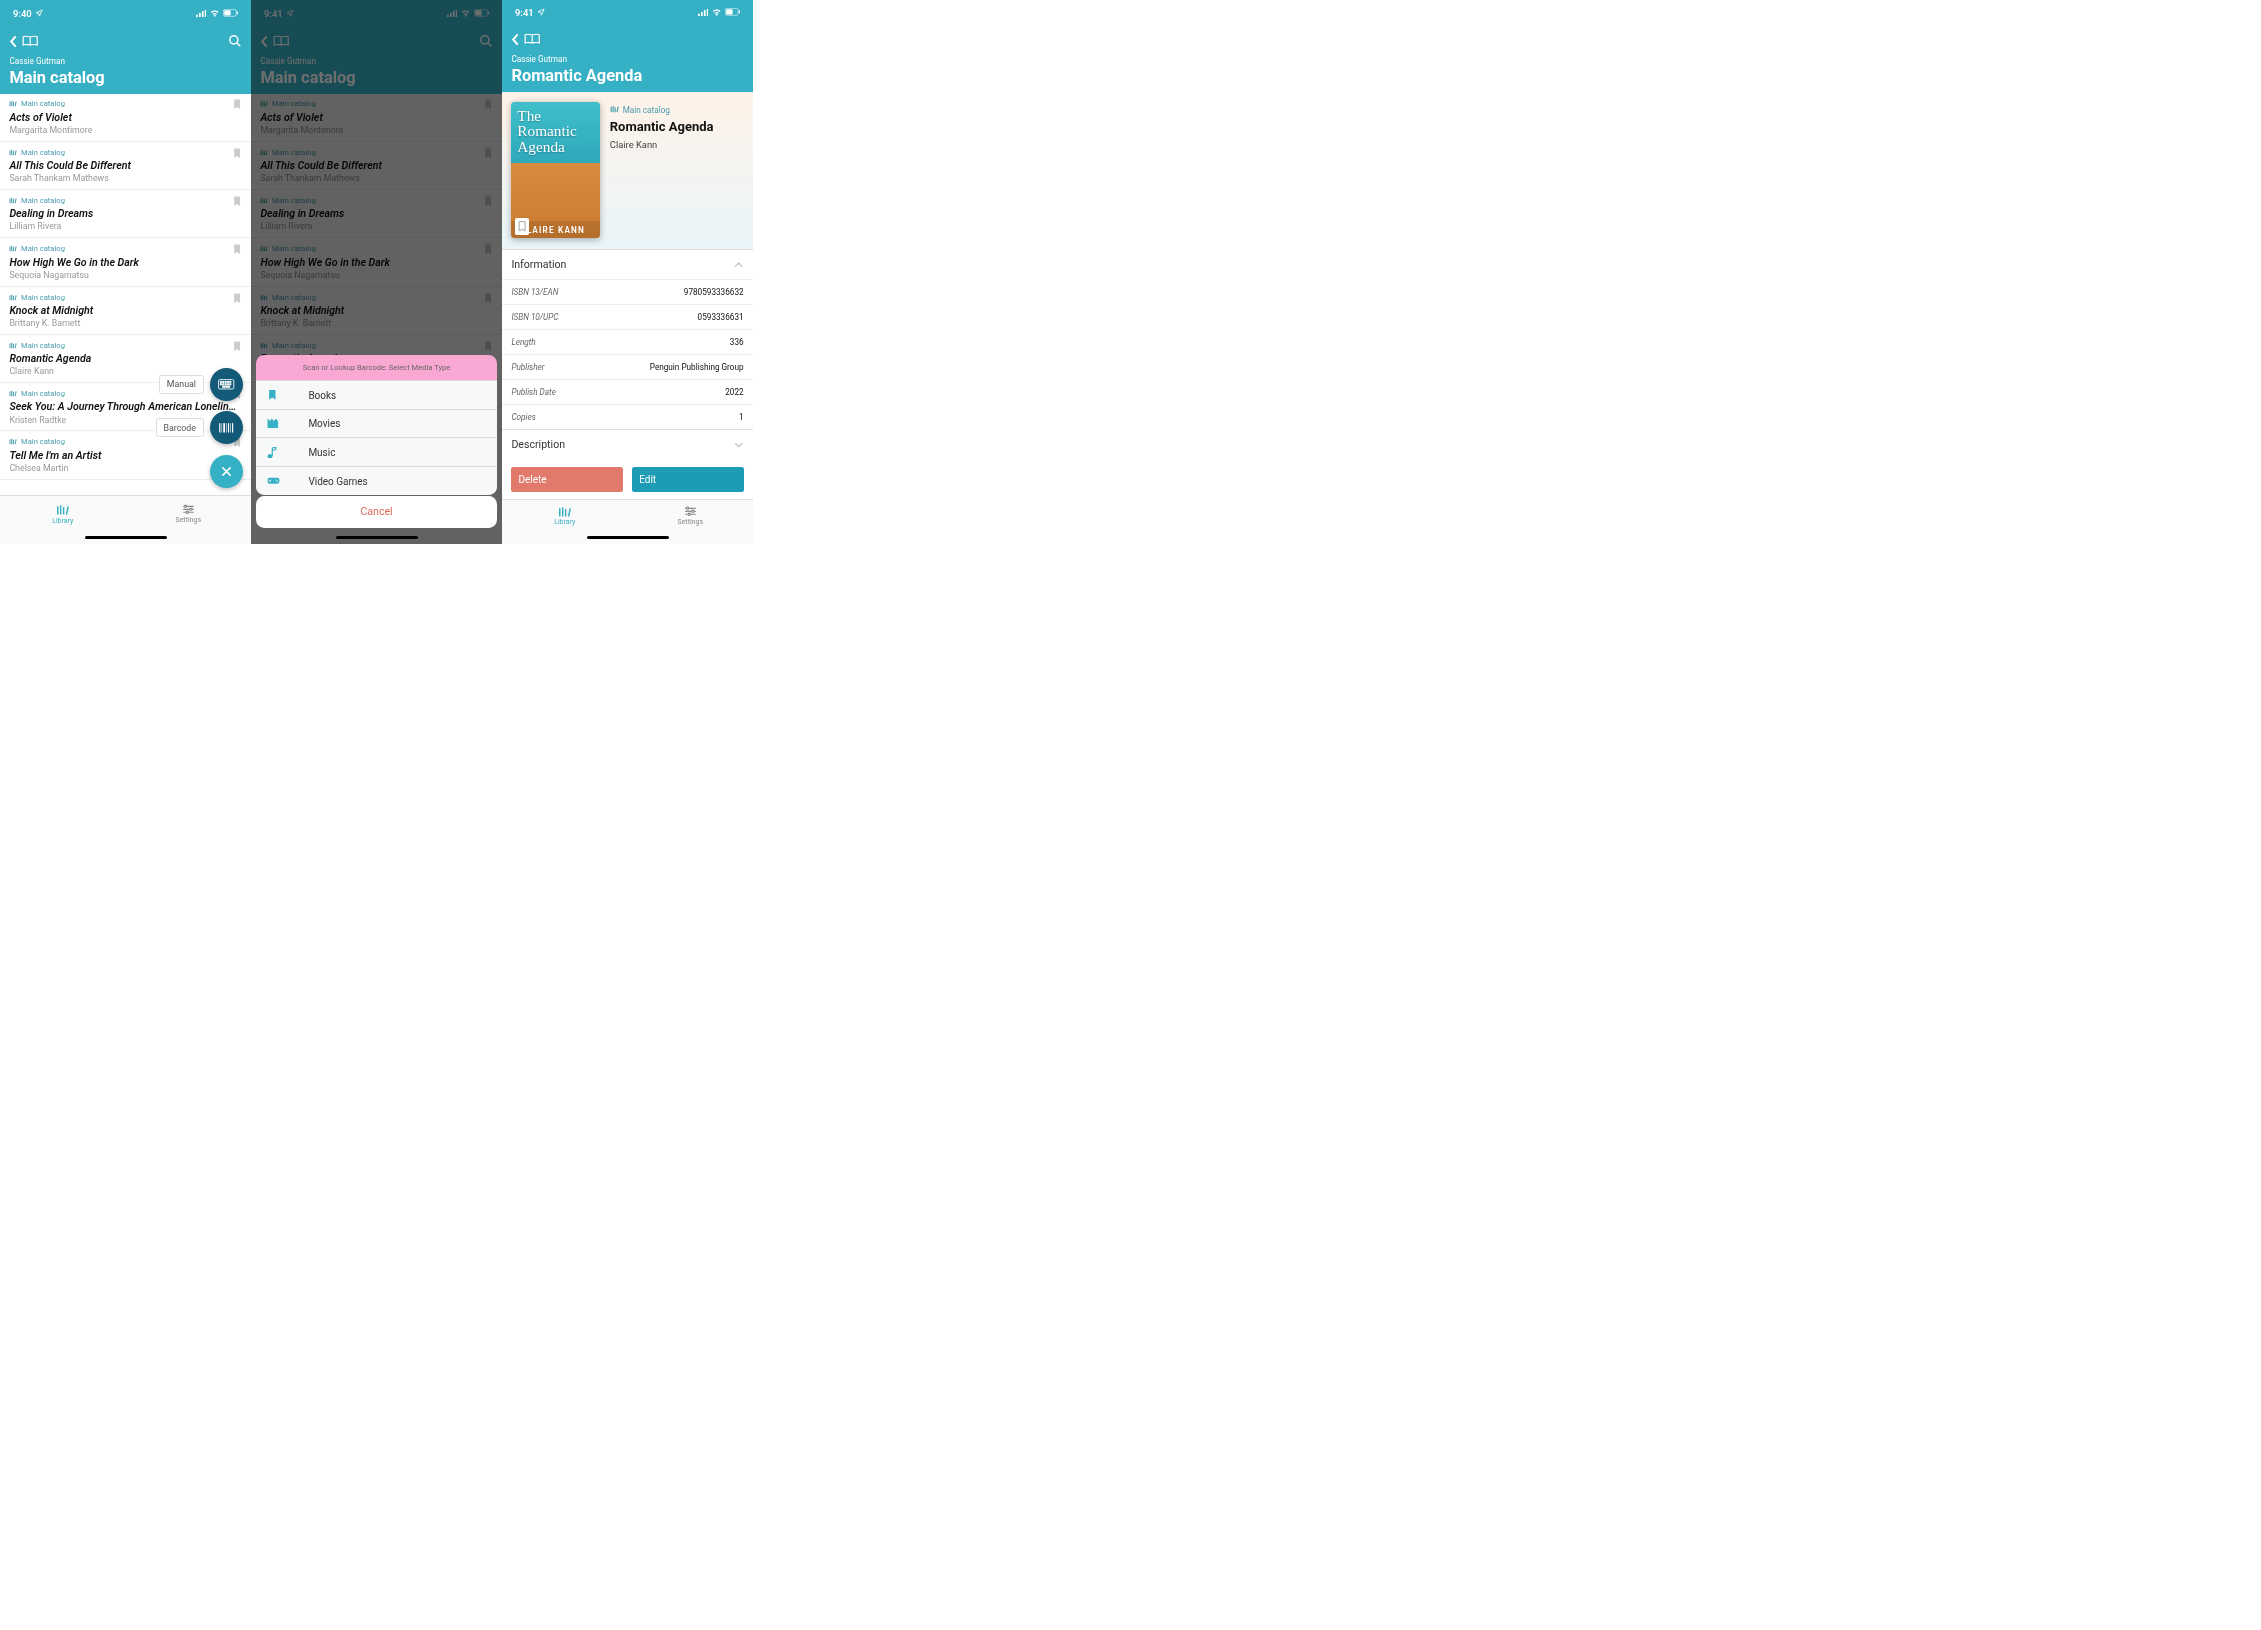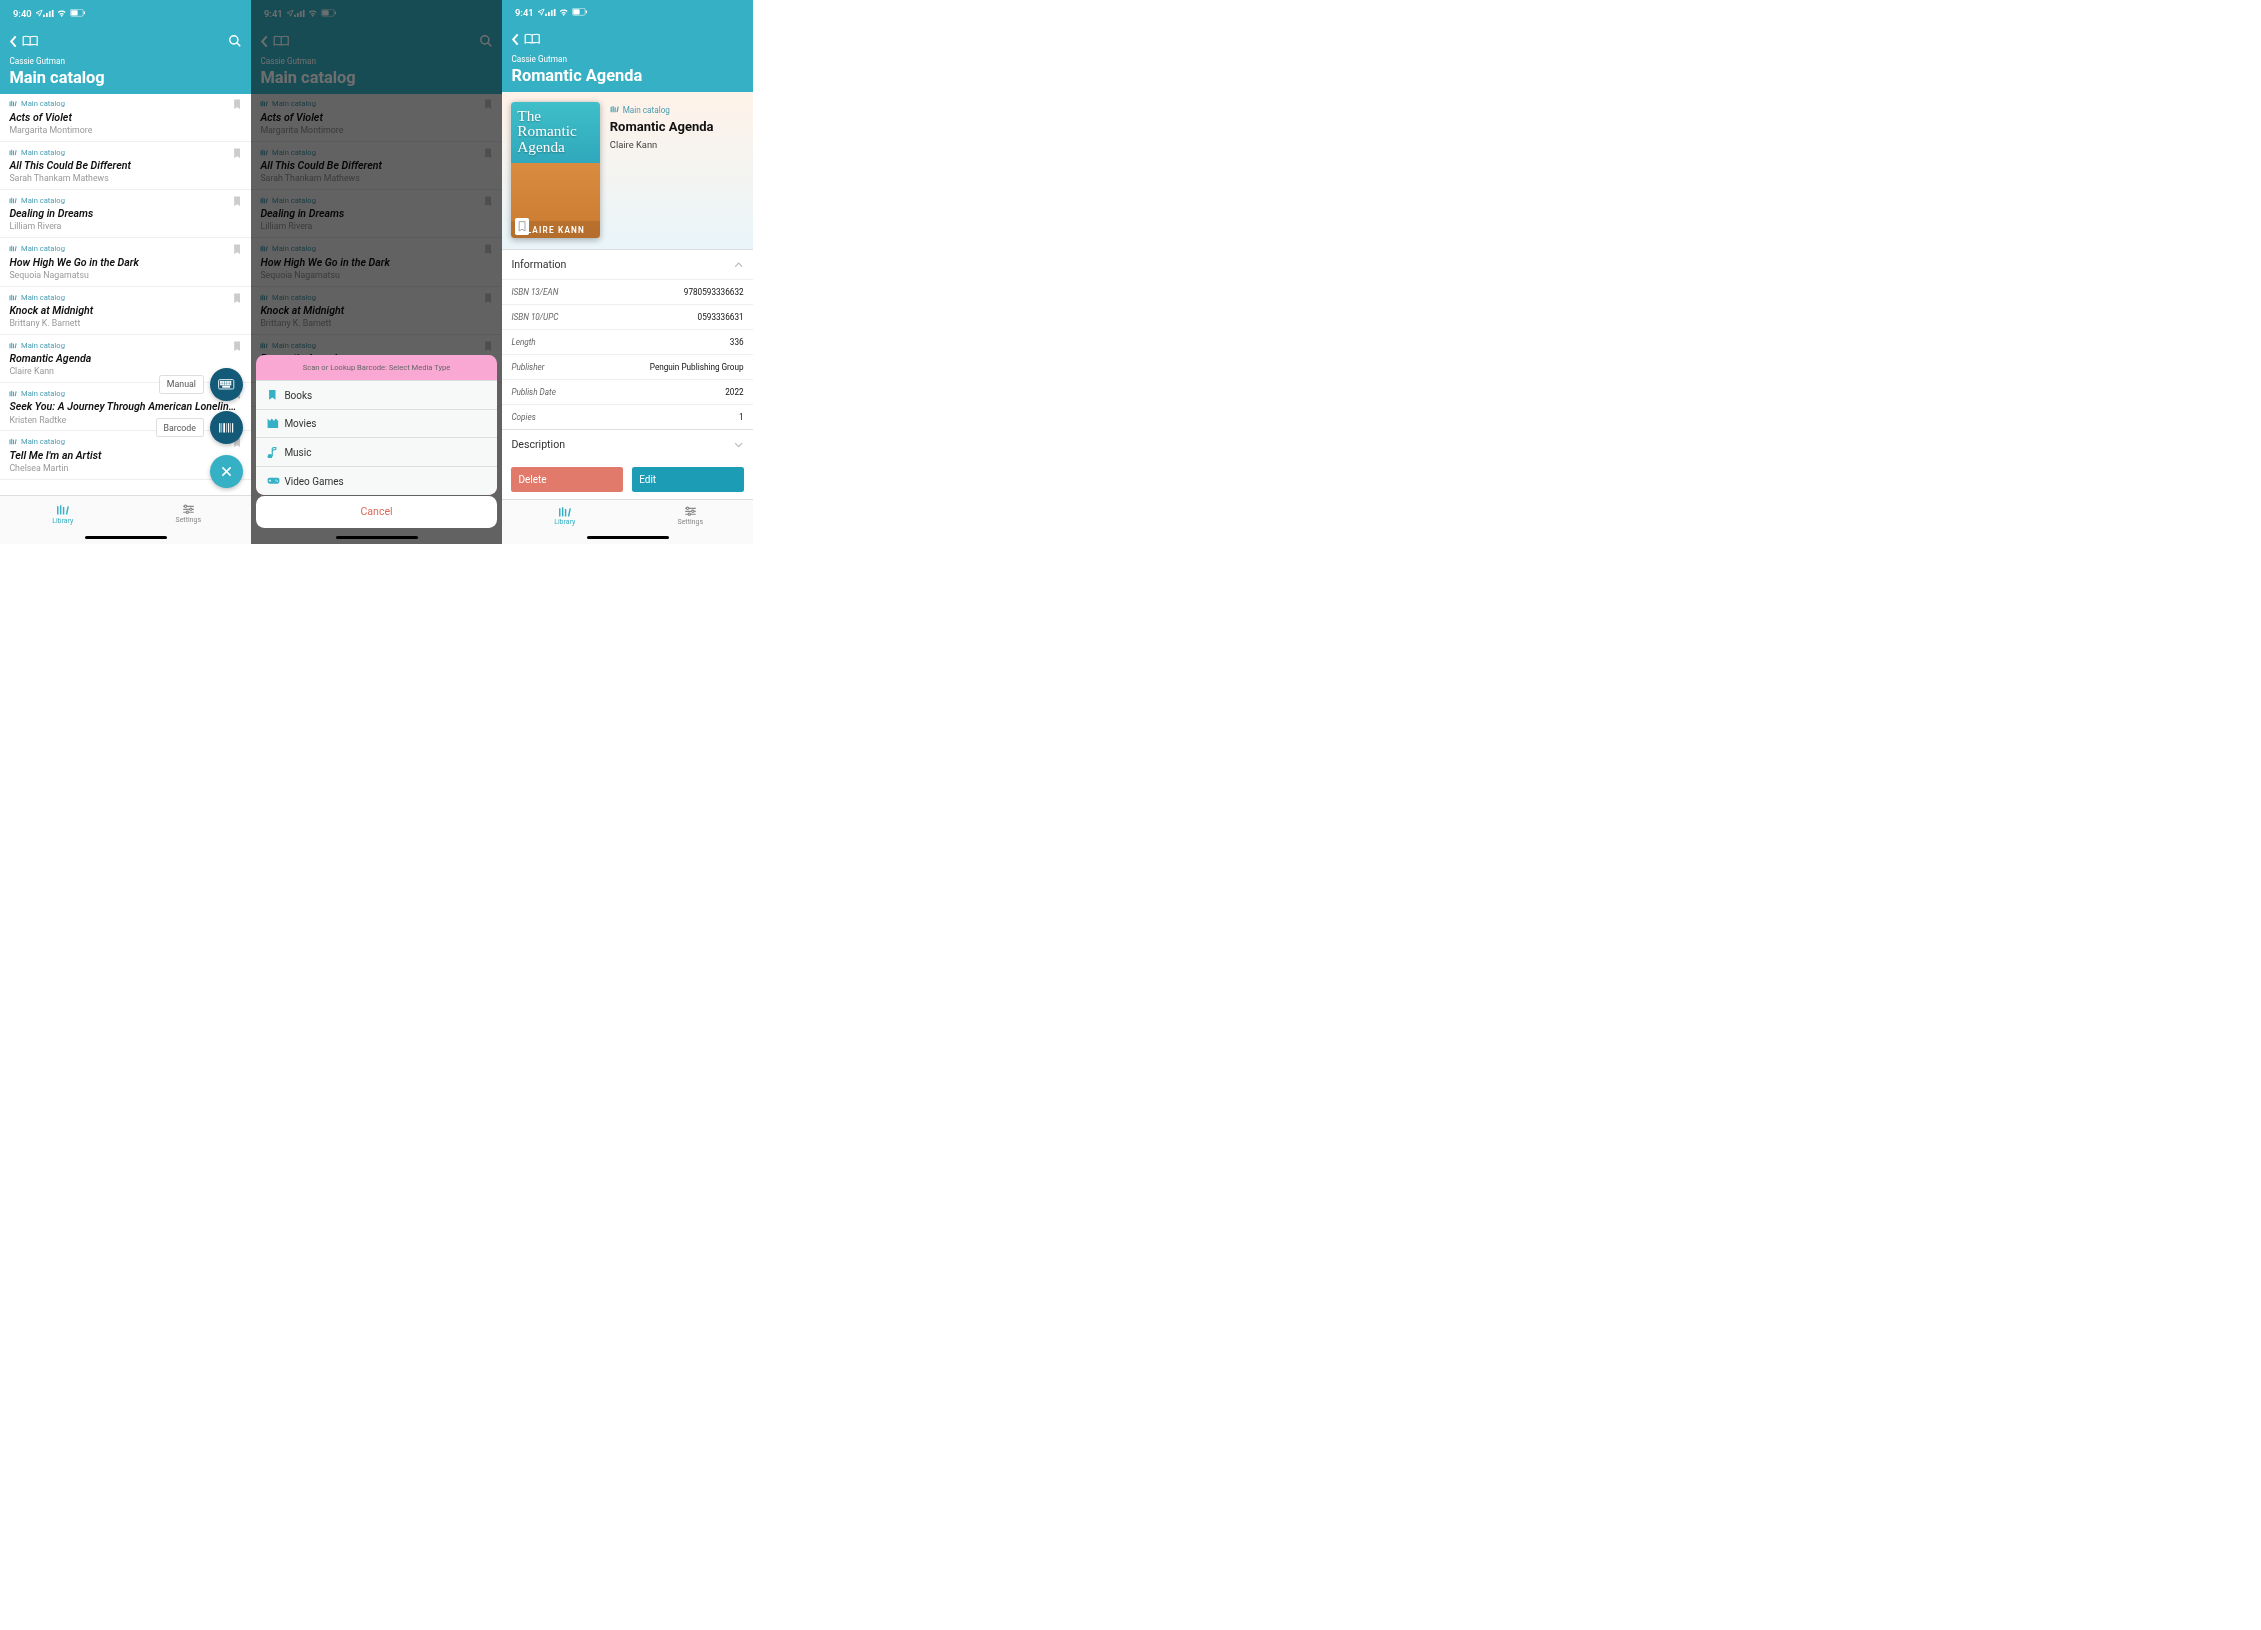--- a/index.html
+++ b/index.html
@@ -15,20 +15,21 @@
     height: 544px;
     position: relative;
     background: #fff;
     overflow: hidden;
     display: flex;
     flex-direction: column;
   }
   .status-bar {
     height: 26px;
     display: flex;
+    justify-content: space-between;
     align-items: center;
     padding: 0 13px;
     color: #fff;
     font-size: 9.4px;
     font-weight: 600;
     background: #36b0c4;
   }
   .status-left { display: flex; align-items: center; gap: 3.5px; }
   .status-right { display: flex; align-items: center; gap: 3.5px; }
   .header {
@@ -152,21 +153,21 @@
   .sheet-header {
     text-align: center;
     font-size: 7.6px;
     color: #666;
     padding: 8.2px;
     border-bottom: 0.6px solid #ddd;
   }
   .sheet-item {
     display: flex;
     align-items: center;
-    gap: 4px;
+    gap: 28px;
     padding: 8.2px 11.7px;
     border-bottom: 0.6px solid #ddd;
     font-size: 10px;
     color: #333;
     background: #f7f8f8;
   }
   .sheet-item:last-child { border-bottom: none; }
   .sheet-icon { color: #36b0c4; width: 13px; display:flex; }
   .cancel-btn {
     background: #fff;

